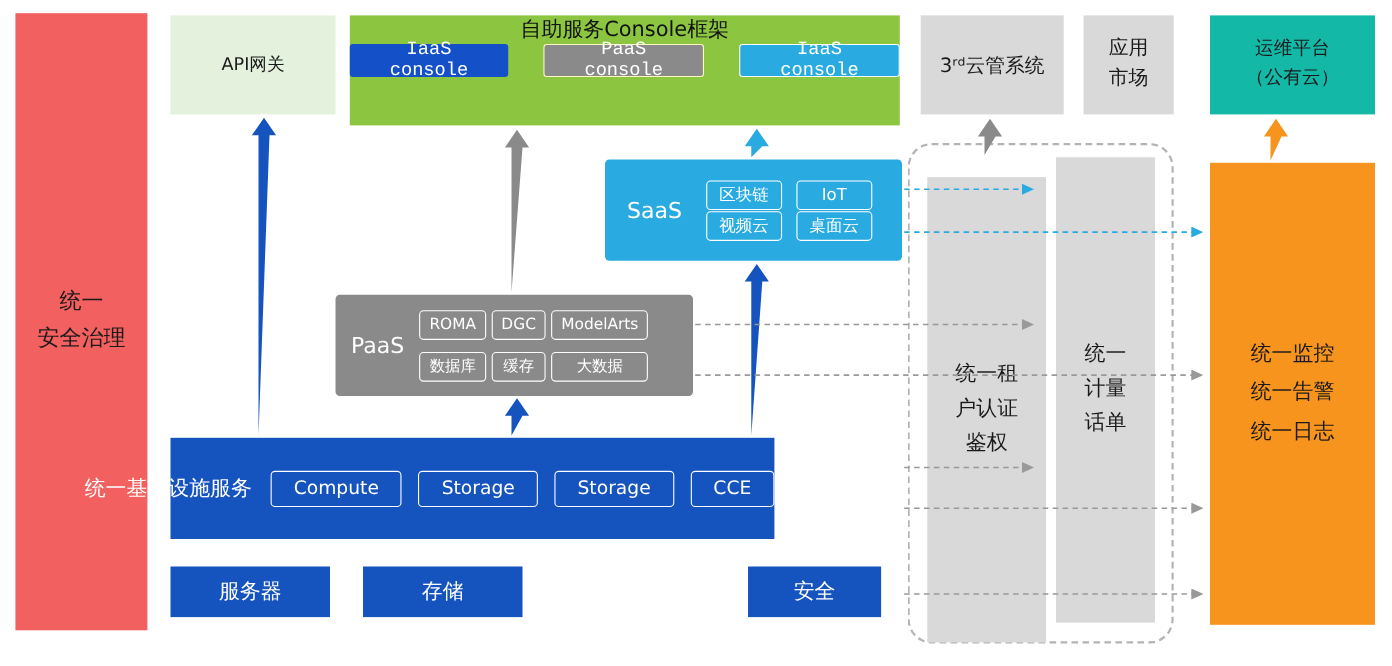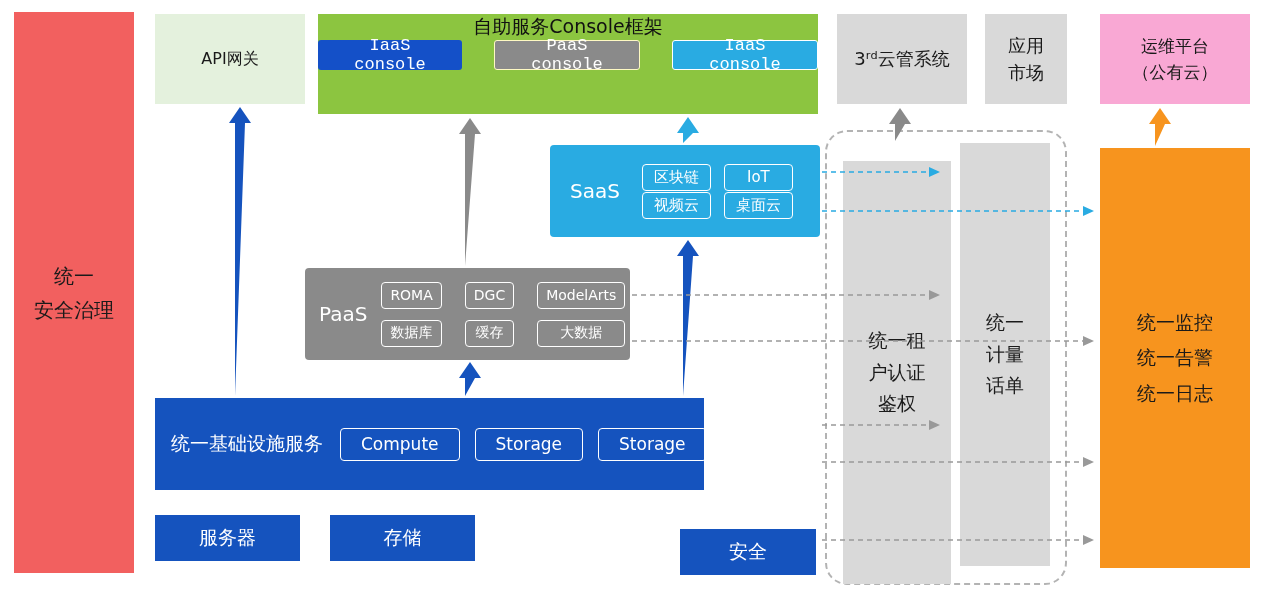--- a/index.html
+++ b/index.html
@@ -1,60 +1,60 @@
 <!DOCTYPE html>
 <html><head>
 <meta charset="utf-8">
 <style>
   * { margin:0; padding:0; box-sizing:border-box; }
   html,body { background:#ffffff; }
   body { font-family:"DejaVu Sans","Liberation Sans",sans-serif; color:#1a1a1a; }
   .canvas { position:relative; width:1265px; height:605px; background:#fff; overflow:hidden; }
 
   .box { position:absolute; display:flex; align-items:center; justify-content:center; text-align:center; }
-  .pre { white-space:pre-line; }
+  .pre { white-space:pre-line;font-family:Liberation Mono, monospace; }
 
   
   .sec-gov { left:14px; top:12px; width:120px; height:561px; background:#f2605f; font-size:20px; line-height:1.7; }
 
   
   .api-gw { left:155px; top:14px; width:150px; height:90px; background:#e4f1dd; font-size:16px; }
   .console-frame { left:318px; top:14px; width:500px; height:100px; background:#8cc540; flex-direction:column; justify-content:flex-start; }
   .cf-title { font-size:19px; color:#111; }
   .cf-row { display:flex; gap:32px; margin-top:0;font-family:Liberation Mono, monospace; }
   .cf-item { height:30px; padding:0 13px; display:flex; align-items:center; justify-content:center; font-size:17px; color:#fff; border-radius:3px; }
   .cf-iaas { background:#1450c8; }
   .cf-paas { background:#8a8a8a; border:1px solid #fef9c3; }
   .cf-saas { background:#29abe2; border:1px solid #fff; }
   .third-party { left:837px; top:14px; width:130px; height:90px; background:#d9d9d9; font-size:18px; }
   .app-market { left:985px; top:14px; width:82px; height:90px; background:#d9d9d9; font-size:18px; line-height:1.5; }
-  .ops-platform { left:1100px; top:14px; width:150px; height:90px; background:#f9a8d4; font-size:17px; line-height:1.55; }
+  .ops-platform { left:1100px; top:14px; width:150px; height:90px; background:#14b8a6; font-size:17px; line-height:1.55; }
 
   
   .saas-box { left:550px; top:145px; width:270px; height:92px; background:#29abe2; border-radius:4px; justify-content:flex-start; padding-left:20px; gap:22px; }
   .group-label { color:#fff; font-size:20px; }
   .chip-grid-2 { display:grid; grid-template-columns:auto auto; gap:1px 13px; }
-  .chip-grid-3 { display:grid; grid-template-columns:auto auto auto; gap:11px 23px; }
+  .chip-grid-3 { display:grid; grid-template-columns:auto auto auto; gap:11px 5px; }
   .chip { border:1px solid #fff; border-radius:4px; color:#fff; display:flex; align-items:center; justify-content:center; font-size:15px; height:27px; padding:0 11px; background:transparent; white-space:nowrap; }
 
   
   .paas-box { left:305px; top:268px; width:325px; height:92px; background:#8a8a8a; border-radius:4px; justify-content:flex-start; padding-left:14px; gap:14px; }
   .paas-box .chip { font-size:14px; padding:0 8px; }
 
   
-  .iaas-box { left:155px; top:398px; width:549px; height:92px; background:#1553be; justify-content:flex-start; padding-left:16px; gap:15px; }
+  .iaas-box { left:155px; top:398px; width:549px; height:92px; background:#1553be; justify-content:flex-end; padding-left:16px; gap:15px; }
   .iaas-label { color:#fff; font-size:19px; margin-right:2px; white-space:nowrap; }
   .iaas-chip { border:1.5px solid #fff; border-radius:4px; color:#fff; font-size:17px; height:33px; display:flex; align-items:center; justify-content:center; padding:12px 20px; }
 
   
   .hw { top:515px; height:46px; background:#1553be; color:#fff; font-size:19px; }
   .hw1 { left:155px; width:145px; }
   .hw2 { left:330px; width:145px; }
   .hw3 { left:505px; width:145px; }
-  .hw4 { left:680px; width:136px;margin-top:14px; }
+  .hw4 { left:680px; width:121px; }
 
   
   .dashed-frame { left:825px; top:130px; width:242px; height:455px; border:2px dashed #b3b3b3; border-radius:22px; }
   .auth-bar { left:843px; top:161px; width:108px; height:423px; background:#d9d9d9; font-size:19px; line-height:1.65; }
   .meter-bar { left:960px; top:143px; width:90px; height:423px; background:#d9d9d9; font-size:19px; line-height:1.65; }
   .monitor-bar { left:1100px; top:148px; width:150px; height:420px; background:#f7941e; font-size:19px; line-height:1.85; }
 
   .arrows { position:absolute; left:0; top:0; width:1265px; height:605px; pointer-events:none; }
   .a-blue { fill:#1553be; }
   .a-gray { fill:#8a8a8a; }

